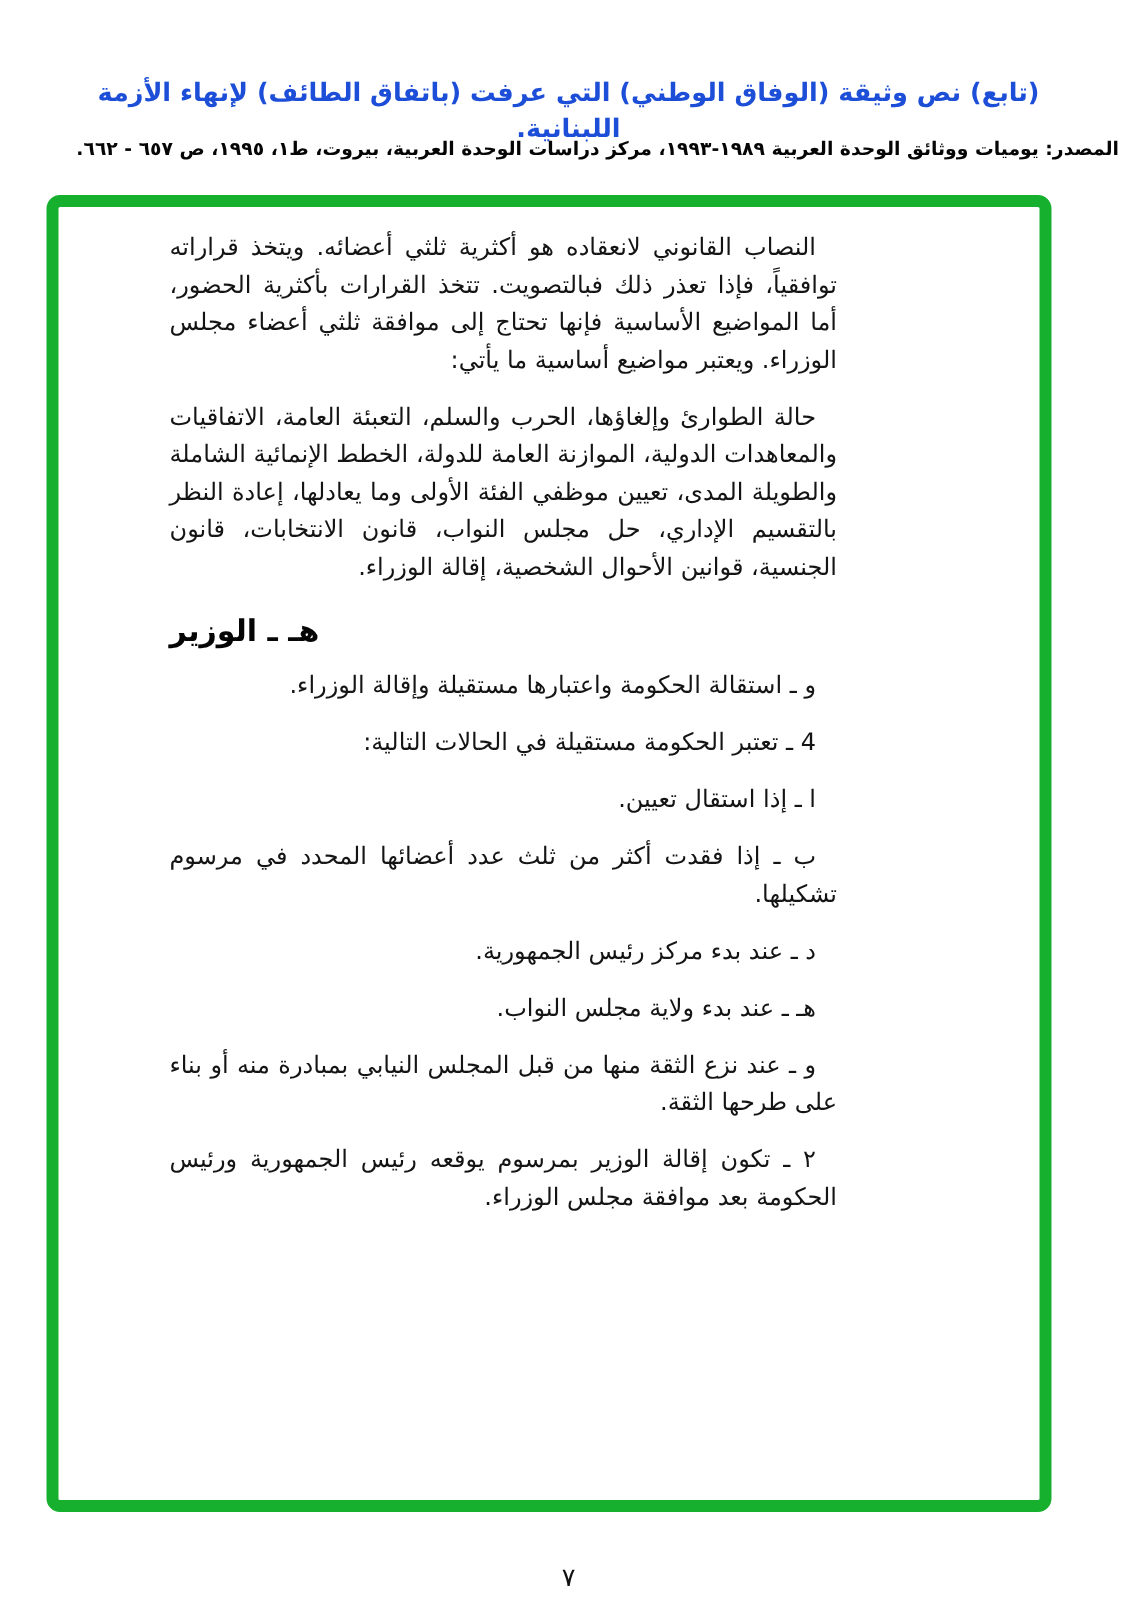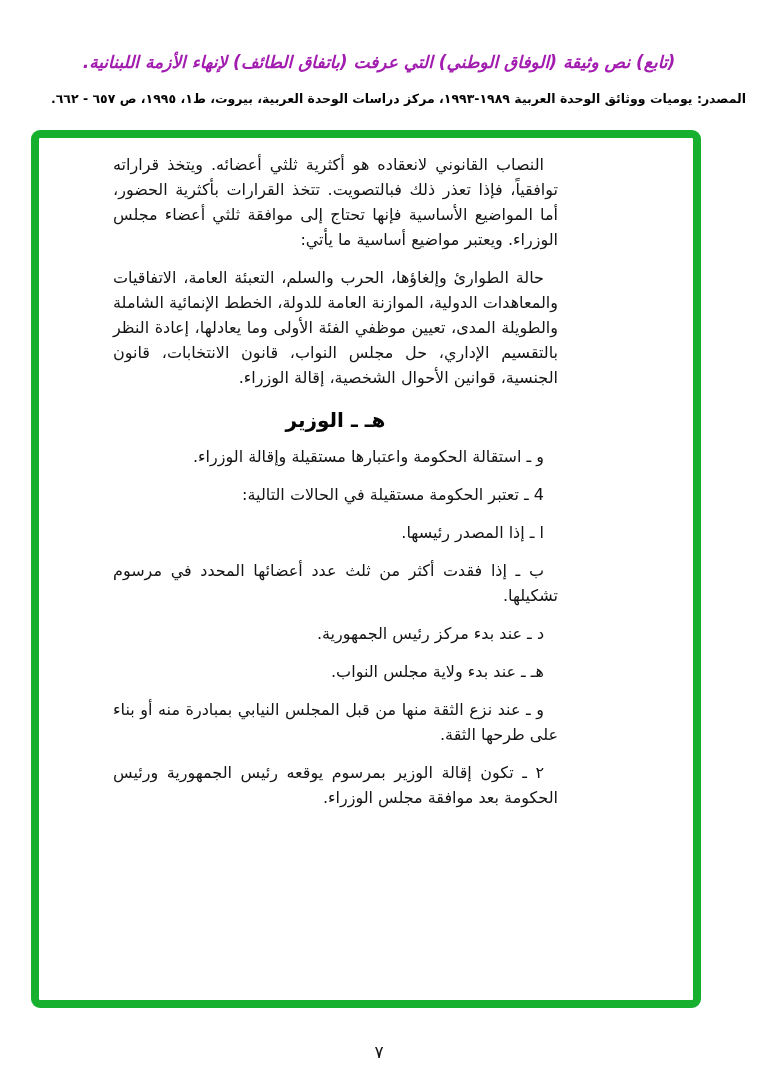--- a/index.html
+++ b/index.html
@@ -13,22 +13,21 @@
     overflow: hidden;
   }
   .header-title {
     position: absolute;
     top: 50px; left: 40px; right: 40px;
     direction: rtl;
     text-align: center;
     font-weight: bold;
     font-size: 17px;
     line-height: 24px;
-    color: #a21caf;
-    font-style: italic;
+    color: #1d4ed8;
   }
   .source-line {
     position: absolute;
     top: 90px; left: 12px; right: 12px;
     direction: rtl;
     text-align: right;
     font-weight: bold;
     font-size: 12.5px;
     line-height: 18px;
     color: #050505;
@@ -54,21 +53,21 @@
   }
   .doc-content p {
     margin: 0 0 13px 0;
     text-indent: 14px;
   }
   .section-heading {
     margin: 17px 0 11px 0;
     font-weight: bold;
     font-size: 20px;
     line-height: 26px;
-    text-align: center;
+    text-align: left;
     text-indent: 0;
     color: #050505;
   }
   .page-number {
     position: absolute;
     top: 1042px; left: 0; right: 0;
     text-align: center;
     font-size: 17px;
     color: #111111;
   }
@@ -87,21 +86,21 @@
 
   <p>حالة الطوارئ وإلغاؤها، الحرب والسلم، التعبئة العامة، الاتفاقيات والمعاهدات الدولية، الموازنة العامة للدولة، الخطط الإنمائية الشاملة والطويلة المدى، تعيين موظفي الفئة الأولى وما يعادلها، إعادة النظر بالتقسيم الإداري، حل مجلس النواب، قانون الانتخابات، قانون الجنسية، قوانين الأحوال الشخصية، إقالة الوزراء.</p>
 
   <div class="section-heading">هـ ـ الوزير</div>
 
 
   <p>و ـ استقالة الحكومة واعتبارها مستقيلة وإقالة الوزراء.</p>
 
   <p>4 ـ تعتبر الحكومة مستقيلة في الحالات التالية:</p>
 
-  <p>ا ـ إذا المصدر رئيسها.</p>
+  <p>ا ـ إذا استقال تعيين.</p>
 
   <p>ب ـ إذا فقدت أكثر من ثلث عدد أعضائها المحدد في مرسوم تشكيلها.</p>
 
 
   <p>د ـ عند بدء مركز رئيس الجمهورية.</p>
 
   <p>هـ ـ عند بدء ولاية مجلس النواب.</p>
 
   <p>و ـ عند نزع الثقة منها من قبل المجلس النيابي بمبادرة منه أو بناء على طرحها الثقة.</p>
 

